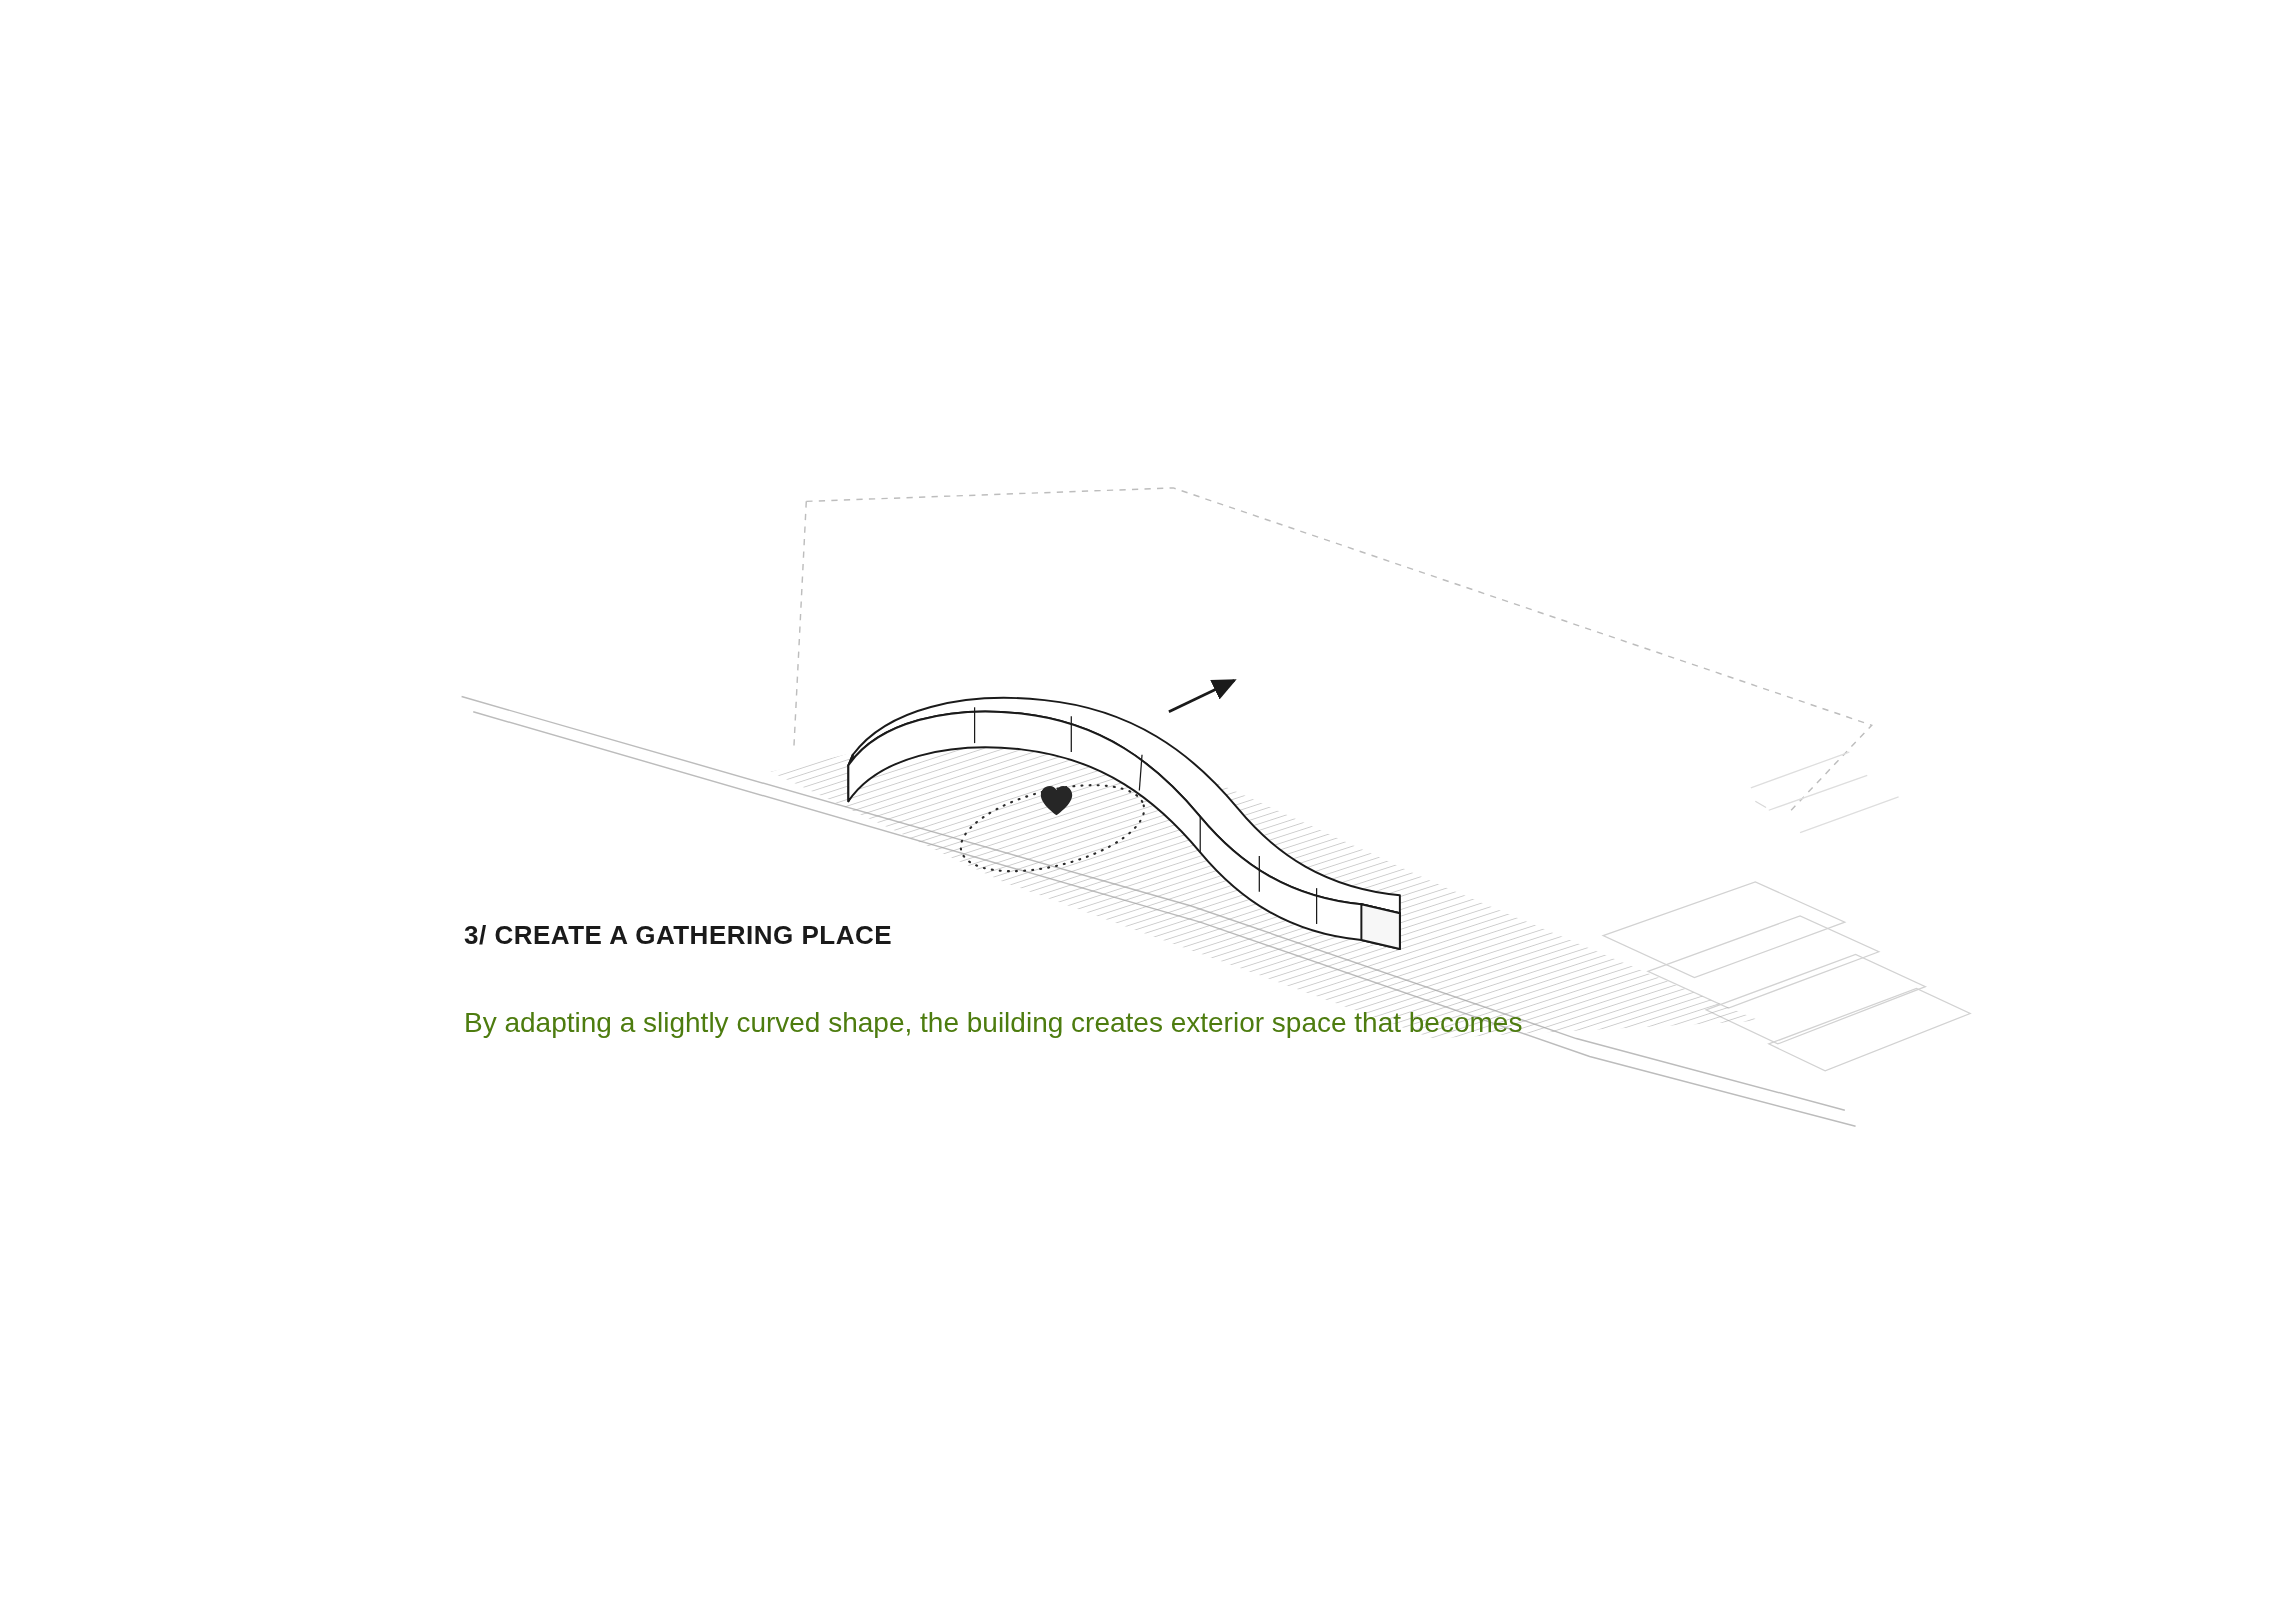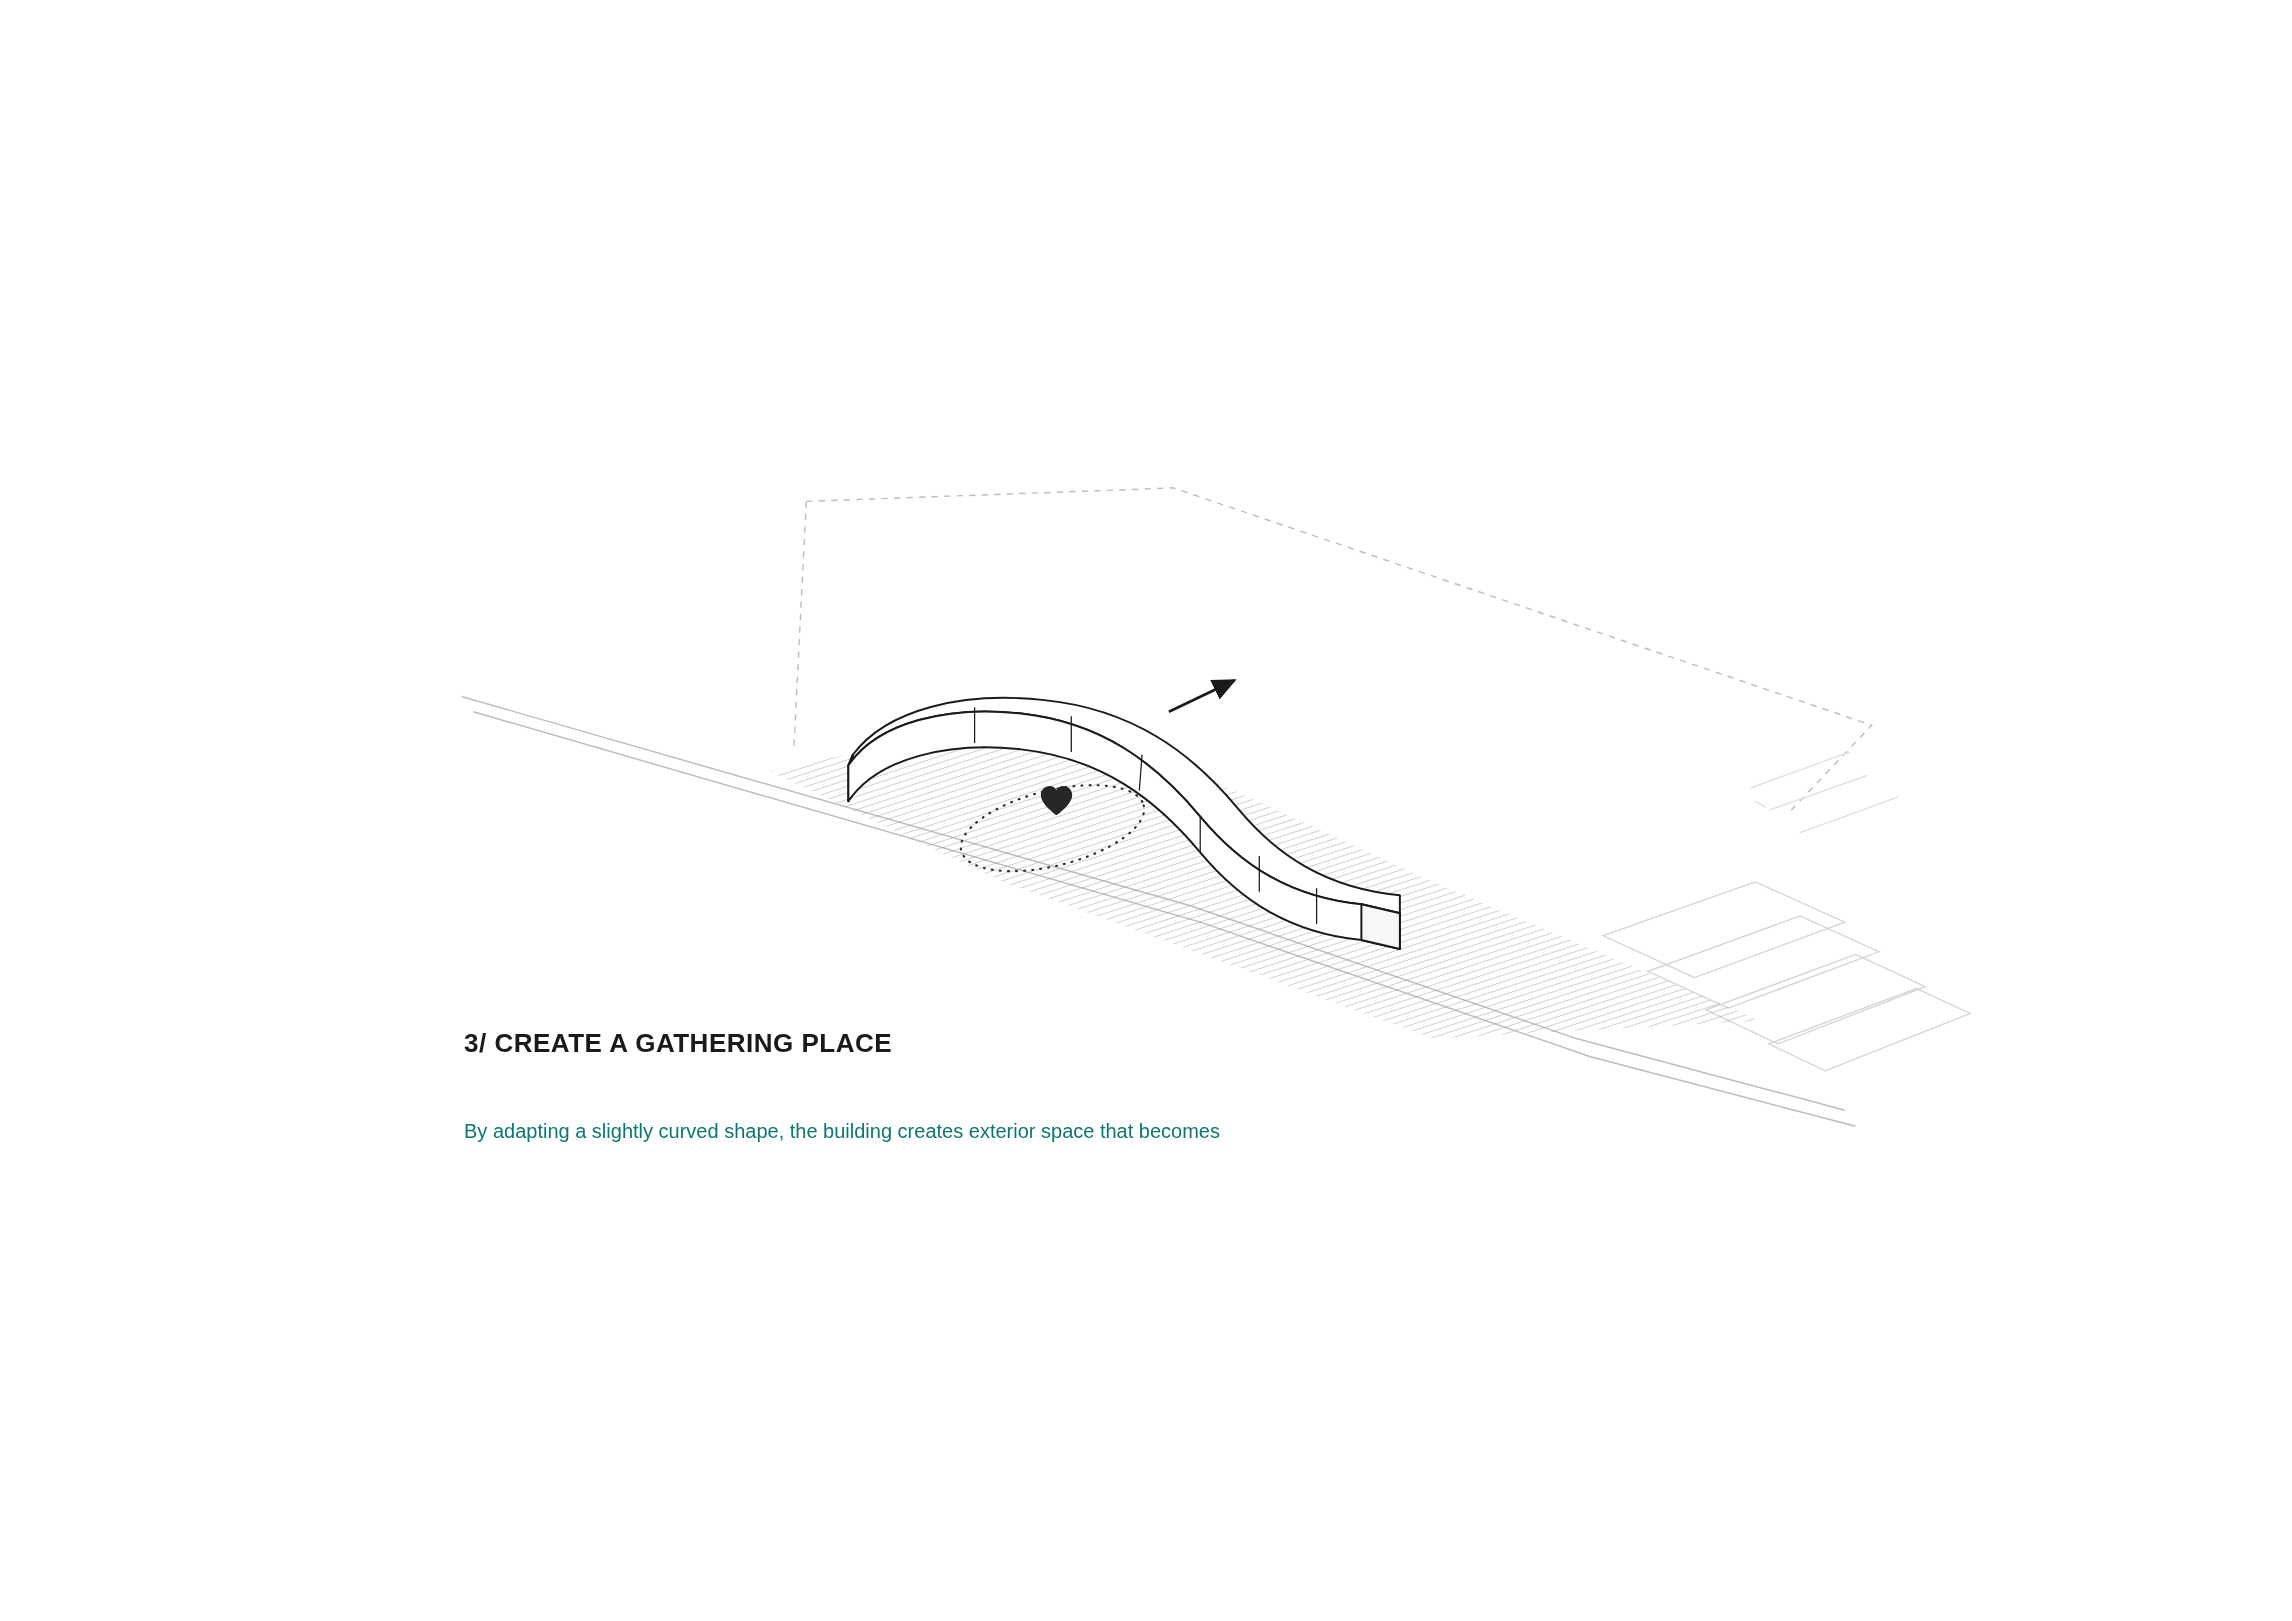--- a/index.html
+++ b/index.html
@@ -28,37 +28,37 @@
     height: 1146px;
   }
   .diagram-wrap svg {
     display: block;
     width: 2293px;
     height: 1146px;
   }
   .caption-block {
     position: absolute;
     left: 464px;
-    top: 1028px;
+    top: 920px;
     width: 1119px;
   }
   .caption-title {
     font-family: "Liberation Sans", sans-serif;
     font-size: 26px;
     font-weight: bold;
     letter-spacing: 0.5px;
     color: #1a1a1a;
     margin: 0 0 56px 0;
     white-space: nowrap;
   }
   .caption-body {
     font-family: "Liberation Sans", sans-serif;
-    font-size: 20px;
+    font-size: 28px;
     line-height: 32px;
-    color: #0f766e;
+    color: #4d7c0f;
     margin: 0;
     max-width: 1039px;
   }
   .caption-body span {
     display: block;
     white-space: nowrap;
   }
 </style>
 </head>
 <body>

